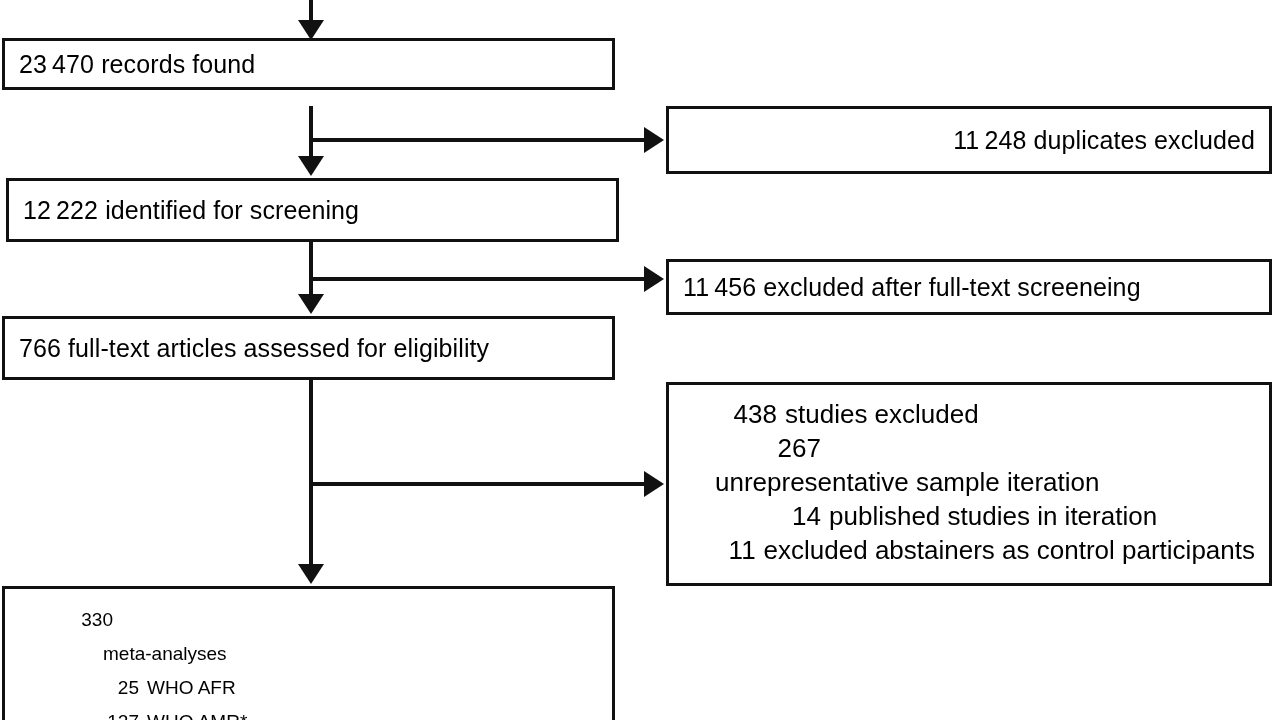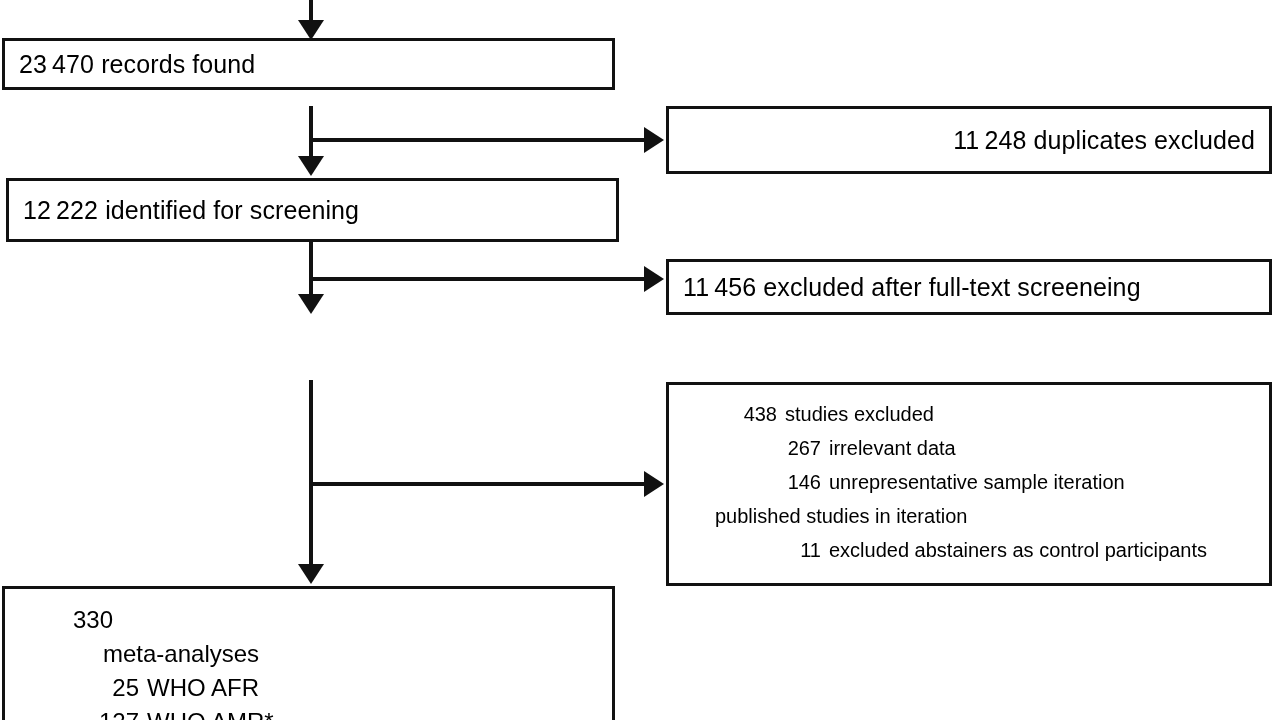--- a/index.html
+++ b/index.html
@@ -47,35 +47,35 @@
   
   #box-duplicates   { left: 666px; top: 106px; width: 606px; height: 68px; text-align: right; }
   #box-fulltextexcl { left: 666px; top: 259px; width: 606px; height: 56px; }
   #box-studiesexcl  { left: 666px; top: 382px; width: 606px; height: 204px;
                       padding-left: 46px; justify-content: flex-start; padding-top: 12px; }
 
   #box-eligible { padding-left: 46px; justify-content: flex-start; padding-top: 14px; }
 
   .excl-row {
     display: flex;
-    font-size: 20px;
+    font-size: 26px;
     line-height: 34px;
     white-space: nowrap;
   }
   .excl-row .num {
     display: inline-block;
     width: 62px;
     text-align: right;
     padding-right: 8px;
   }
   .excl-row.sub .num { width: 106px; }
 
   .elig-row {
     display: flex;
-    font-size: 24px;
+    font-size: 19px;
     line-height: 34px;
     white-space: nowrap;
   }
   .elig-row .num {
     display: inline-block;
     width: 62px;
     text-align: right;
     padding-right: 8px;
   }
   .elig-row.sub .num { width: 88px; }
@@ -155,20 +155,23 @@
   <div class="arrow-right" id="conn-c-harrow"></div>
 
   <div class="node" id="box-records">
     <div class="line">23 470 records found</div>
   </div>
 
   <div class="node" id="box-screening">
     <div class="line">12 222 identified for screening</div>
   </div>
 
+  <div class="node" id="box-fulltext">
+    <div class="line">766 full-text articles assessed for eligibility</div>
+  </div>
 
   <div class="node" id="box-eligible">
     <div class="elig-row">
       <span class="num">330</span>
     </div>
     <div class="elig-row cont">
       <span>meta-analyses</span>
     </div>
     <div class="elig-row sub">
       <span class="num">25</span>
@@ -188,27 +191,26 @@
     <div class="line">11 456 excluded after full-text screeneing</div>
   </div>
 
   <div class="node" id="box-studiesexcl">
     <div class="excl-row">
       <span class="num">438</span>
       <span>studies excluded</span>
     </div>
     <div class="excl-row sub">
       <span class="num">267</span>
-      <span>irrelevant data</span>
-    </div>
-    <div class="excl-row sub">
-      <span class="num">146</span>
+    </div>
+    <div class="excl-row sub">
       <span>unrepresentative sample iteration</span>
     </div>
     <div class="excl-row sub">
+      <span class="num">14</span>
       <span>published studies in iteration</span>
     </div>
     <div class="excl-row sub">
       <span class="num">11</span>
       <span>excluded abstainers as control participants</span>
     </div>
   </div>
 
 </div>
 

